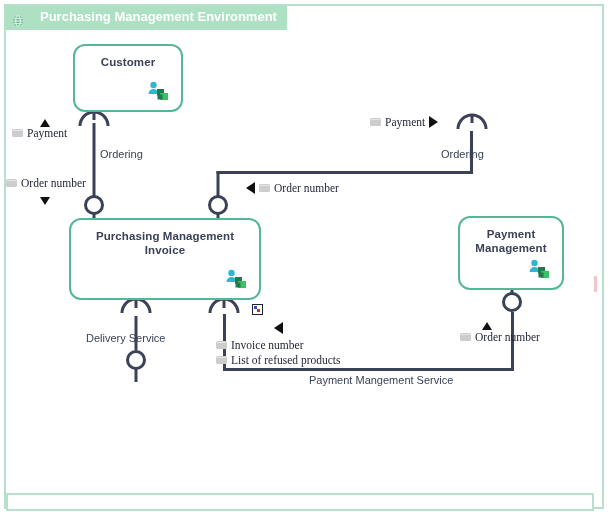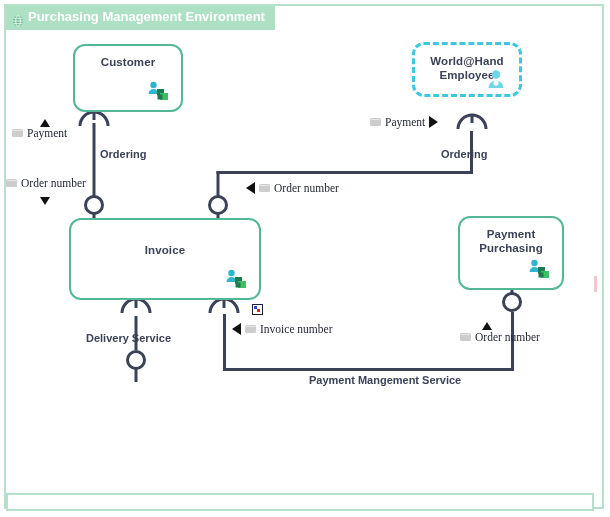--- a/index.html
+++ b/index.html
@@ -25,21 +25,21 @@
     position:absolute;
     left:6px;top:6px;
     height:24px;
     padding:0 10px 3px 6px;
     background:#aee0c4;
     color:#ffffff;
     font-size:13px;
     font-weight:bold;
     line-height:24px;
     white-space:nowrap;
-    display:flex;align-items:center;gap:4px;
+    display:flex;align-items:center;gap:16px;
     box-sizing:border-box;
   }
   .globe-ic{width:12px;height:12px;display:inline-block;flex:0 0 auto;}
 
   .env-footer{
     position:absolute;
     left:6px;
     bottom:6px;
     width:588px;height:18px;
     border:2px solid #b6e0c9;
@@ -76,21 +76,21 @@
     letter-spacing:.1px;
   }
 
   .node-icon{position:absolute;right:10px;bottom:8px;width:26px;height:22px;}
 
   
   .wire-label{
     position:absolute;
     color:#3b4257;
     font-size:11px;
-    font-weight:bold;
+    font-weight:normal;
     white-space:nowrap;
     line-height:13px;
   }
   .flow-label{
     position:absolute;
     display:flex;align-items:center;gap:4px;
     color:#1d2230;
     font-family:"Liberation Serif",serif;
     font-size:11.5px;
     white-space:nowrap;
@@ -193,58 +193,45 @@
       <svg viewBox="0 0 26 22" width="26" height="22">
         <circle cx="8.5" cy="5" r="3.2" fill="#2fb6cf"></circle>
         <path d="M3.5 14 a5 5 0 0 1 10 0 z" fill="#2fb6cf"></path>
         <rect x="12" y="9" width="7" height="6.5" fill="#1f7a4d"></rect>
         <rect x="15" y="13" width="8" height="7" fill="#3dbf63"></rect>
         <rect x="12.5" y="14.5" width="5" height="5" fill="#1f7a4d"></rect>
       </svg>
     </span>
   </div>
 
-  <div class="node dashed-cyan" style="left:412px;top:42px;width:110px;height:55px;">
-    <div class="node-label">
-      <span>World@Hand</span><br>
-      <span>Employee</span>
-    </div>
-    <span class="node-icon" style="right:12px;bottom:4px;width:22px;height:22px;">
-      <svg viewBox="0 0 22 22" width="22" height="22">
-        <circle cx="11" cy="6.5" r="4.3" fill="#6fd6e6"></circle>
-        <path d="M3.5 20 a7.5 7.5 0 0 1 15 0 z" fill="#6fd6e6"></path>
-        <circle cx="11" cy="15" r="2.6" fill="#ffffff"></circle>
-      </svg>
-    </span>
-  </div>
 
   <div class="node solid" style="left:69px;top:218px;width:192px;height:82px;">
     <div class="node-label">
-      <br>
+      <span>Purchasing Management</span><br>
       <span>Invoice</span>
     </div>
     <span class="node-icon">
       <svg viewBox="0 0 26 22" width="26" height="22">
         <circle cx="8.5" cy="5" r="3.2" fill="#2fb6cf"></circle>
         <path d="M3.5 14 a5 5 0 0 1 10 0 z" fill="#2fb6cf"></path>
         <rect x="12" y="9" width="7" height="6.5" fill="#1f7a4d"></rect>
         <rect x="15" y="13" width="8" height="7" fill="#3dbf63"></rect>
         <rect x="12.5" y="14.5" width="5" height="5" fill="#1f7a4d"></rect>
       </svg>
     </span>
   </div>
   <span class="badge-ic" style="left:252px;top:304px;">
     <i class="b"></i>
       <i class="r"></i>
   </span>
 
   <div class="node solid" style="left:458px;top:216px;width:106px;height:74px;">
     <div class="node-label">
       <span>Payment</span><br>
-      <span>Purchasing</span>
+      <span>Management</span>
     </div>
     <span class="node-icon">
       <svg viewBox="0 0 26 22" width="26" height="22">
         <circle cx="8.5" cy="5" r="3.2" fill="#2fb6cf"></circle>
         <path d="M3.5 14 a5 5 0 0 1 10 0 z" fill="#2fb6cf"></path>
         <rect x="12" y="9" width="7" height="6.5" fill="#1f7a4d"></rect>
         <rect x="15" y="13" width="8" height="7" fill="#3dbf63"></rect>
         <rect x="12.5" y="14.5" width="5" height="5" fill="#1f7a4d"></rect>
       </svg>
     </span>
@@ -280,27 +267,31 @@
     <span>Payment</span>
     <span class="tri right"></span>
   </div>
 
   <div class="flow-label" style="left:246px;top:181px;">
     <span class="tri left"></span>
     <span class="obj-ic"></span>
     <span>Order number</span>
   </div>
 
-  <div class="flow-label" style="left:232px;top:322px;">
+  <div class="flow-label" style="left:216px;top:322px;flex-direction:column;">
     <span class="tri left"></span>
     <span class="stack">
       <span class="row">
         <span class="obj-ic"></span>
         <span>Invoice number</span>
       </span>
+      <span class="row">
+        <span class="obj-ic"></span>
+        <span>List of refused products</span>
+      </span>
     </span>
   </div>
 
   <div style="position:absolute;left:482px;top:316px;">
     <span class="tri up"></span>
   </div>
   <div class="flow-label" style="left:460px;top:330px;">
     <span class="obj-ic"></span>
     <span>Order number</span>
   </div>

